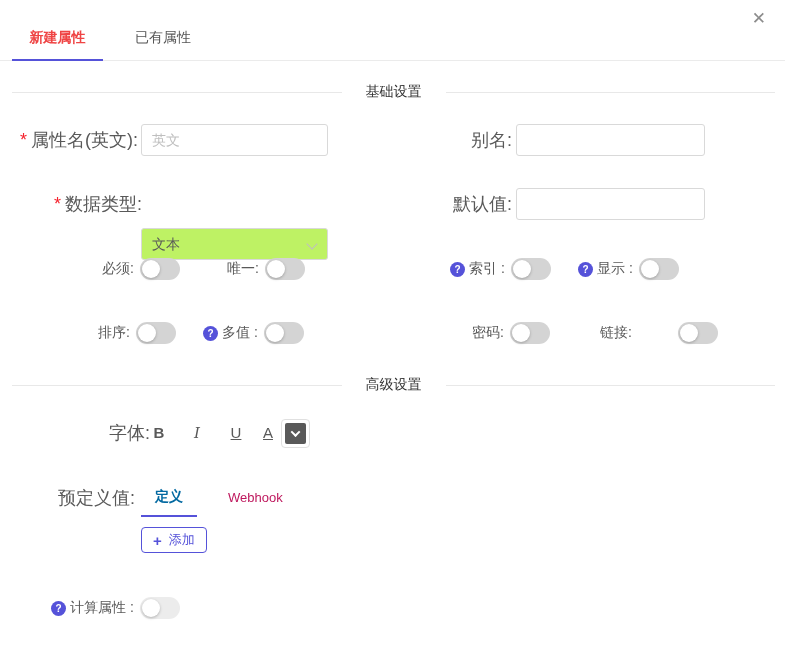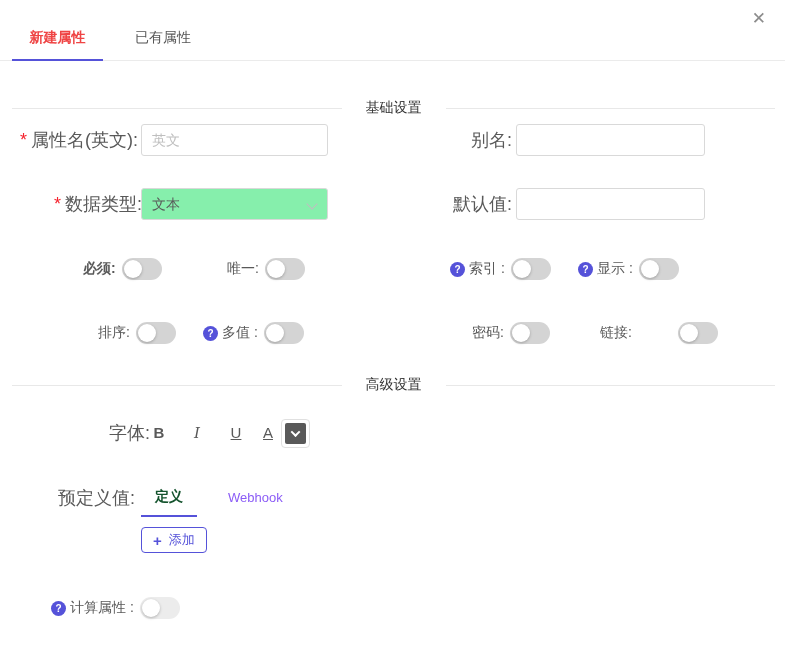--- a/index.html
+++ b/index.html
@@ -11,29 +11,29 @@
   .close-btn { position: absolute; top: 10px; right: 19px; font-size: 17px; color: #8c8c8c; cursor: pointer; line-height: 1; }
   .tabbar { position: absolute; top: 0; left: 0; right: 0; height: 61px; border-bottom: 1px solid #ebebeb; display: flex; align-items: flex-end; padding-left: 12px; }
   .tab { font-size: 14px; padding-bottom: 12px; cursor: pointer; }
   .tab.active { width: 91px; text-align: center; color: #ef4444; font-weight: 600; border-bottom: 2px solid #5552d9; margin-bottom: -1px; }
   .tab.inactive { margin-left: 32px; color: #555; padding-bottom: 13px; }
 
   
   .divider { position: absolute; left: 12px; right: 10px; height: 16px; display: flex; align-items: center; }
   .divider .line { flex: 1; height: 1px; background: #e8e8e8; }
   .divider .divider-text { padding: 0 24px; font-size: 14px; color: #333; font-weight: 500; }
-  .divider.basic { top: 84px; margin-top: 16px; }
+  .divider.basic { top: 84px; }
   .divider.advanced { top: 377px; }
 
   
   .f-label { position: absolute; text-align: right; font-size: 18px; color: #595959; line-height: 32px; white-space: nowrap; }
   .req { color: #f5222d; margin-right: 4px; }
   .txt-input { position: absolute; height: 32px; border: 1px solid #d9d9d9; border-radius: 3px; padding: 0 10px; font-size: 14px; color: #0f766e; background: #fff; outline: none; font-family: inherit; }
   .txt-input::placeholder { color: #bfbfbf; }
-  .select-box { position: absolute; height: 32px; border: 1px solid #d9d9d9; border-radius: 3px; padding: 0 26px 0 10px; font-size: 14px; color: #595959; background: #86efac; line-height: 30px; cursor: pointer; }
+  .select-box { position: absolute; height: 32px; border: 1px solid #d9d9d9; border-radius: 3px; padding: 0 26px 0 10px; font-size: 14px; color: #595959; background: #bef264; line-height: 30px; cursor: pointer; margin-top: 40px; }
   .select-chevron { position: absolute; right: 11px; top: 11px; width: 8px; height: 8px; border-left: 1px solid #bfbfbf; border-bottom: 1px solid #bfbfbf; transform: rotate(-45deg); }
 
   
   .toggle-group { position: absolute; display: flex; align-items: center; height: 22px; font-size: 14px; color: #595959; white-space: nowrap; }
   .switch { width: 40px; height: 22px; background: #d4d4d4; border-radius: 11px; position: relative; margin-left: 6px; cursor: pointer; flex: 0 0 auto; }
   .switch::after { content: ""; position: absolute; left: 2px; top: 2px; width: 18px; height: 18px; background: #fff; border-radius: 50%; box-shadow: 0 1px 3px rgba(0,0,0,.25); }
   .switch.disabled { background: #ececec; }
   .help { width: 15px; height: 15px; border-radius: 50%; background: #5552d9; color: #fff; font-size: 10px; font-weight: 700; display: inline-flex; align-items: center; justify-content: center; margin-right: 4px; flex: 0 0 auto; cursor: pointer; }
 
   
@@ -41,22 +41,22 @@
   .fmt-b { left: 150px; width: 18px; font-weight: 700; }
   .fmt-i { left: 190px; width: 14px; font-style: italic; font-family: "DejaVu Serif", serif; }
   .fmt-u { left: 228px; width: 16px; text-decoration: underline; }
   .fmt-a { left: 260px; width: 16px; text-decoration: underline; font-weight: 500; }
   .color-drop { position: absolute; left: 281px; top: 419px; border: 1px solid #e0e0e0; border-radius: 4px; padding: 3px; background: #fff; cursor: pointer; }
   .color-drop .swatch { width: 21px; height: 21px; background: #595959; border-radius: 2px; display: flex; align-items: center; justify-content: center; }
   .color-drop .chev { width: 7px; height: 7px; border-left: 2px solid #fff; border-bottom: 2px solid #fff; transform: rotate(-45deg) translate(1px,-1px); }
 
   
   .subtabs { position: absolute; left: 141px; top: 488px; display: flex; align-items: flex-start; }
-  .subtab-active { width: 56px; text-align: center; font-size: 14px; color: #14532d; font-weight: 600; padding-bottom: 9px; border-bottom: 2px solid #5552d9; cursor: pointer; }
-  .subtab-plain { margin-left: 31px; font-size: 13px; color: #8b5cf6; padding-top: 2px; cursor: pointer; }
+  .subtab-active { width: 56px; text-align: center; font-size: 14px; color: #0369a1; font-weight: 600; padding-bottom: 9px; border-bottom: 2px solid #5552d9; cursor: pointer; }
+  .subtab-plain { margin-left: 31px; font-size: 13px; color: #be185d; padding-top: 2px; cursor: pointer; }
 
   .add-btn { position: absolute; left: 141px; top: 527px; height: 26px; display: inline-flex; align-items: center; gap: 7px; padding: 0 11px; border: 1px solid #5552d9; border-radius: 4px; background: #fff; color: #5552d9; font-size: 13px; cursor: pointer; font-family: inherit; }
   .add-btn .plus { font-size: 15px; font-weight: 600; line-height: 1; }
 </style>
 </head>
 <body>
 
 <div class="dialog">
 
   <span class="close-btn">✕</span>
@@ -80,21 +80,21 @@
 
   <div class="f-label" style="left:4px; width:138px; top:188px;"><span class="req">*</span><span>数据类型:</span></div>
   <div class="select-box" style="left:141px; top:188px; width:187px;">
     <span>文本</span>
     <span class="select-chevron"></span>
   </div>
 
   <div class="f-label" style="left:412px; width:100px; top:188px;">默认值:</div>
   <input class="txt-input" style="left: 516px; top: 188px; width: 189px;">
 
-  <div class="toggle-group" style="left:83px; top:258px;font-weight:bold;">
+  <div class="toggle-group" style="left:102px; top:258px;">
     <span>必须:</span>
     <span class="switch"></span>
   </div>
   <div class="toggle-group" style="left:227px; top:258px;">
     <span>唯一:</span>
     <span class="switch"></span>
   </div>
   <div class="toggle-group" style="left:450px; top:258px;">
     <span class="help">?</span>
     <span>索引 :</span>

